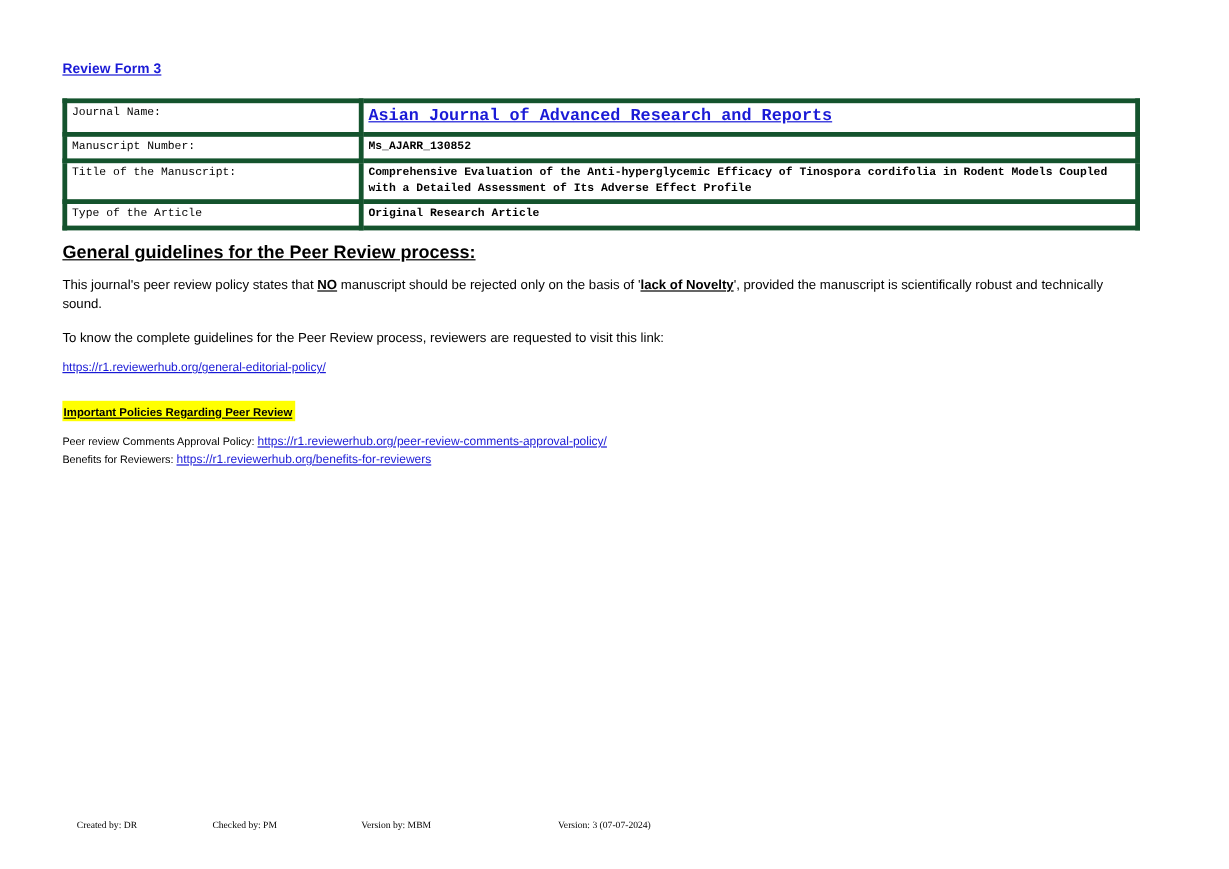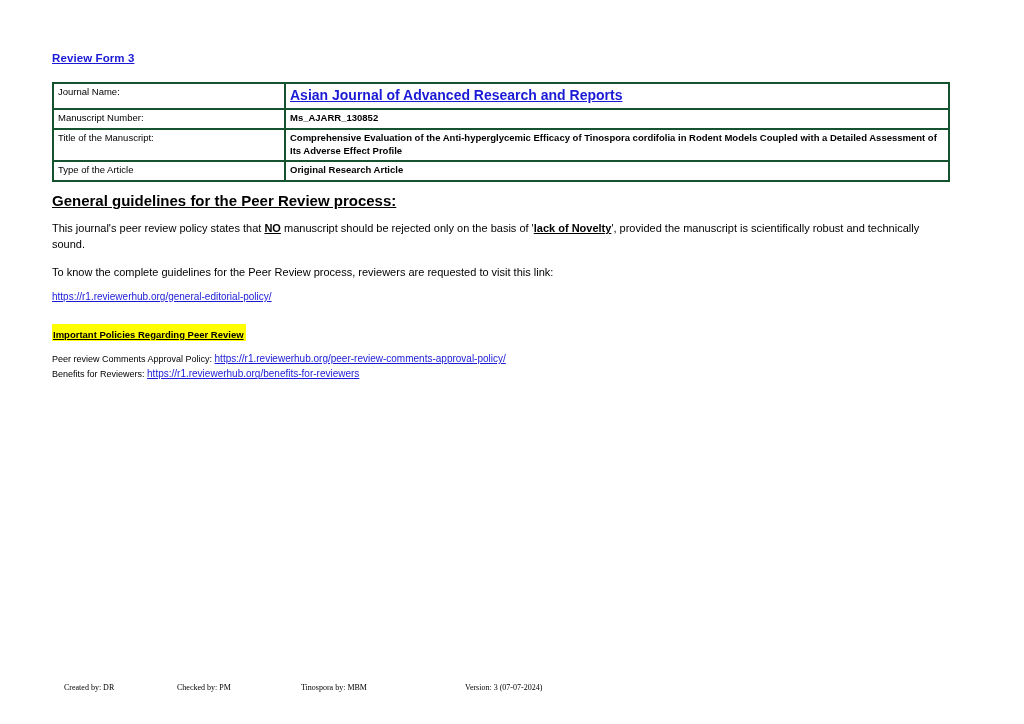--- a/index.html
+++ b/index.html
@@ -37,25 +37,26 @@
     margin: 0 0 18px 0;
     display: inline-block;
   }
   table.meta {
     border-collapse: collapse;
     width: 898px;
     table-layout: fixed;
     margin-bottom: 10px;
   }
   table.meta td {
-    border: 2px solid #14532d;
-    padding: 2px 4px 3px 4px;
+    border: 4px solid #14532d;
+    padding: 2px 17px 3px 4px;
     vertical-align: top;
     font-size: 9.5px;
     line-height: 1.35;
+    font-family: Liberation Mono, monospace;
   }
   td.label {
     width: 222px;
     font-weight: normal;
     color: #000;
   }
   td.value {
     font-weight: bold;
   }
   td.value a.journal-link {
@@ -178,17 +179,17 @@
 
     <p class="policy-line">
       <span>Benefits for Reviewers: </span><a class="link" href="#">https://r1.reviewerhub.org/benefits-for-reviewers</a>
     </p>
 
   </div>
 
   <div class="footer">
     <span class="f1">Created by: DR</span>
     <span class="f2">Checked by: PM</span>
-    <span class="f3">Tinospora by: MBM</span>
+    <span class="f3">Version by: MBM</span>
     <span class="f4">Version: 3 (07-07-2024)</span>
   </div>
 
 </div>
 
 </body></html>

